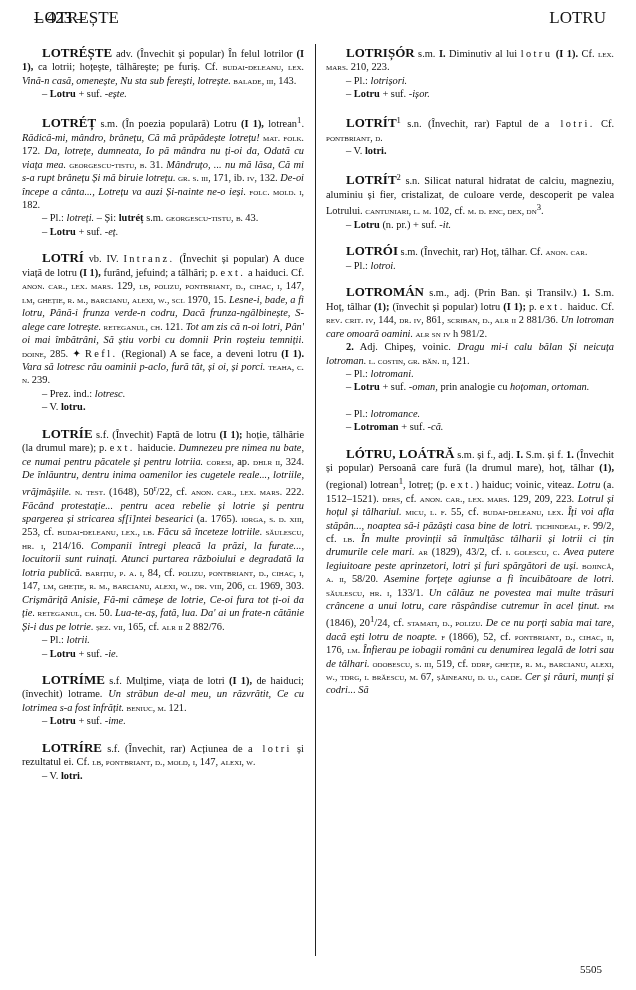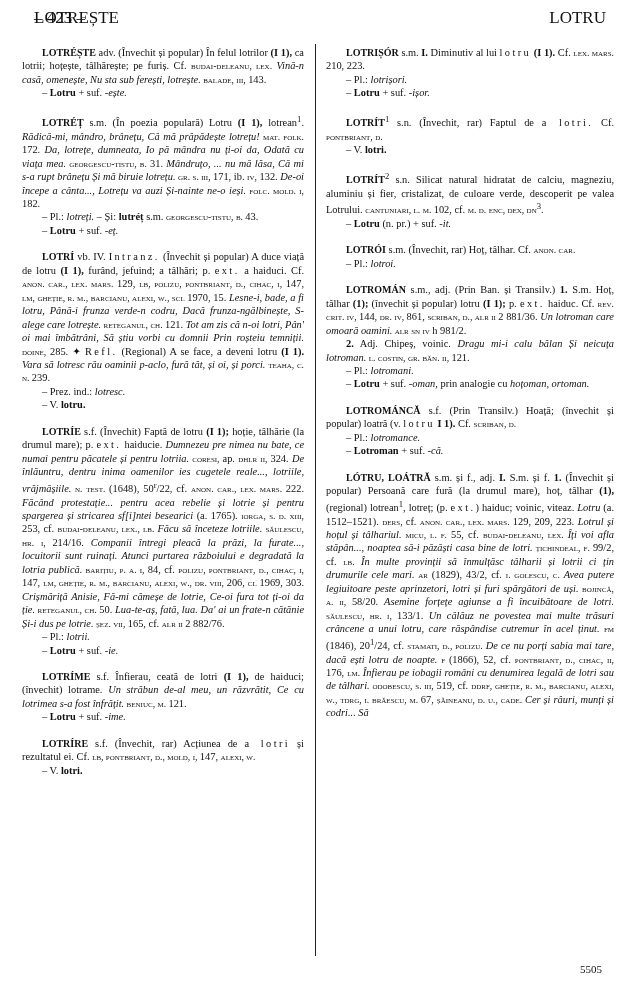--- a/index.html
+++ b/index.html
@@ -11,21 +11,21 @@
   .hdr .c { position:absolute; left:0; right:0; top:0; text-align:left; }
   .hdr .r { position:absolute; right:0; top:0; }
   .col { position:absolute; top:46px; font-size:10.4px; line-height:13.45px;
          text-align:justify; hyphens:manual; }
   .col.left { left:22px; width:282px; }
   .col.right { left:326px; width:288px; }
   .divider { position:absolute; left:315px; top:44px; width:1px; height:912px; background:#222; }
   .entry { margin-bottom:13px; }
   .entry p { margin:0; text-indent:20px; }
   .entry p.sub { text-indent:20px; }
-  .hw { font-weight:bold; font-size:10px; }
+  .hw { font-weight:bold; font-size:13px; }
   b { font-weight:bold; }
   i { font-style:italic; }
   .sc { font-variant:small-caps; font-size:9.6px; }
   .sp { letter-spacing:2.4px; }
   .footer { position:absolute; right:34px; top:963px; font-size:11px; }
 </style>
 </head>
 <body>
 
 <div class="hdr">
@@ -55,21 +55,21 @@
     <p><span>– V. </span><b>lotru.</b></p>
   </div>
 
   <div class="entry">
     <p><span class="hw">LOTRÍE</span><span> s.f. (Învechit) Faptă de lotru </span><b>(I 1);</b><span> hoție, tâlhărie (la drumul mare); p. </span><span class="sp">ext.</span><span> haiducie. </span><i>Dumnezeu pre nimea nu bate, ce numai pentru păcatele și pentru lotriia.</i><span class="sc"> coresi, </span><span>ap. </span><span class="sc">dhlr ii, </span><span>324. </span><i>De înlăuntru, dentru inima oamenilor ies cugetele reale..., lotriile, vrăjmășiile.</i><span class="sc"> n. test. </span><span>(1648), 50</span><sup>r</sup><span>/22, cf. </span><span class="sc">anon. car., lex. mars. </span><span>222. </span><i>Făcând protestație... pentru acea rebelie și lotrie și pentru spargerea și stricarea sf[i]ntei besearici</i><span> (a. 1765). </span><span class="sc">iorga, s. d. xiii, </span><span>253, cf. </span><span class="sc">budai-deleanu, lex., lb. </span><i>Făcu să înceteze lotriile.</i><span class="sc"> săulescu, hr. i, </span><span>214/16. </span><i>Companii întregi pleacă la prăzi, la furate..., locuitorii sunt ruinați. Atunci purtarea războiului e degradată la lotria publică.</i><span class="sc"> barițiu, p. a. i, </span><span>84, cf. </span><span class="sc">polizu, pontbriant, d., cihac, i, </span><span>147, </span><span class="sc">lm, gheție, r. m., barcianu, alexi, w., dr. viii, </span><span>206, </span><span class="sc">cl </span><span>1969, 303. </span><i>Crișmăriță Anisie, Fă-mi cămeșe de lotrie, Ce-oi fura tot ți-oi da ție.</i><span class="sc"> reteganul, ch. </span><span>50. </span><i>Lua-te-aș, fată, lua. Da' ai un frate-n cătănie Și-i dus pe lotrie.</i><span class="sc"> șez. vii, </span><span>165, cf. </span><span class="sc">alr ii </span><span>2 882/76.</span></p>
     <p><span>– Pl.: </span><i>lotrii.</i></p>
     <p><span>– </span><b>Lotru</b><span> + suf. </span><i>-ie.</i></p>
   </div>
 
   <div class="entry">
-    <p><span class="hw">LOTRÍME</span><span> s.f. Înfierau, ceată de lotri </span><b>(I 1),</b><span> de haiduci; (învechit) lotrame. </span><i>Un străbun de-al meu, un răzvrătit, Ce cu lotrimea s-a fost înfrățit.</i><span class="sc"> beniuc, m. </span><span>121.</span></p>
+    <p><span class="hw">LOTRÍME</span><span> s.f. Mulțime, viața de lotri </span><b>(I 1),</b><span> de haiduci; (învechit) lotrame. </span><i>Un străbun de-al meu, un răzvrătit, Ce cu lotrimea s-a fost înfrățit.</i><span class="sc"> beniuc, m. </span><span>121.</span></p>
     <p><span>– </span><b>Lotru</b><span> + suf. </span><i>-ime.</i></p>
   </div>
 
   <div class="entry">
     <p><span class="hw">LOTRÍRE</span><span> s.f. (Învechit, rar) Acțiunea de </span><span class="sp">a lotri</span><span> și rezultatul ei. Cf. </span><span class="sc">lb, pontbriant, d., mold, i, </span><span>147, </span><span class="sc">alexi, w.</span></p>
     <p><span>– V. </span><b>lotri.</b></p>
   </div>
 </div>
 
 <div class="col right">
@@ -96,21 +96,20 @@
   </div>
 
   <div class="entry">
     <p><span class="hw">LOTROMÁN</span><span> s.m., adj. (Prin Ban. și Transilv.) </span><b>1.</b><span> S.m. Hoț, tâlhar </span><b>(1);</b><span> (învechit și popular) lotru </span><b>(I 1);</b><span> p. </span><span class="sp">ext.</span><span> haiduc. Cf. </span><span class="sc">rev. crit. iv, </span><span>144, </span><span class="sc">dr. iv, </span><span>861, </span><span class="sc">scriban, d., alr ii </span><span>2 881/36. </span><i>Un lotroman care omoară oamini.</i><span class="sc"> alr sn iv </span><span>h 981/2.</span></p>
     <p class="sub"><b>2.</b><span> Adj. Chipeș, voinic. </span><i>Dragu mi-i calu bălan Și neicuța lotroman.</i><span class="sc"> l. costin, gr. băn. ii, </span><span>121.</span></p>
     <p><span>– Pl.: </span><i>lotromani.</i></p>
     <p><span>– </span><b>Lotru</b><span> + suf. </span><i>-oman,</i><span> prin analogie cu </span><i>hoțoman, ortoman.</i></p>
   </div>
 
   <div class="entry">
-    <p><span class="hw">LOTROMÁNCĂ</span><span> s.f. (Prin Transilv.) Hoață; (învechit și popular) loatră (v. </span><span class="sp">lotru</span><b> I 1).</b><span> Cf. </span><span class="sc">scriban, d.</span></p>
     <p><span>– Pl.: </span><i>lotromance.</i></p>
     <p><span>– </span><b>Lotroman</b><span> + suf. </span><i>-că.</i></p>
   </div>
 
   <div class="entry">
     <p><span class="hw">LÓTRU, LOÁTRĂ</span><span> s.m. și f., adj. </span><b>I.</b><span> S.m. și f. </span><b>1.</b><span> (Învechit și popular) Persoană care fură (la drumul mare), hoț, tâlhar </span><b>(1),</b><span> (regional) lotrean</span><sup>1</sup><span>, lotreț; (p. </span><span class="sp">ext.</span><span>) haiduc; voinic, viteaz. </span><i>Lotru</i><span> (a. 1512–1521). </span><span class="sc">ders, </span><span>cf. </span><span class="sc">anon. car., lex. mars. </span><span>129, 209, 223. </span><i>Lotrul și hoțul și tâlhariul.</i><span class="sc"> micu, l. f. </span><span>55, cf. </span><span class="sc">budai-deleanu, lex. </span><i>Îți voi afla stăpân..., noaptea să-i păzăști casa bine de lotri.</i><span class="sc"> țichindeal, f. </span><span>99/2, cf. </span><span class="sc">lb. </span><i>În multe provinții să înmulțăsc tâlharii și lotrii ci țin drumurile cele mari.</i><span class="sc"> ar </span><span>(1829), 43/2, cf. </span><span class="sc">i. golescu, c. </span><i>Avea putere legiuitoare peste aprinzetori, lotri și furi spărgători de uși.</i><span class="sc"> bojincă, a. ii, </span><span>58/20. </span><i>Asemine forțețe agiunse a fi încuibătoare de lotri.</i><span class="sc"> săulescu, hr. i, </span><span>133/1. </span><i>Un călăuz ne povestea mai multe trăsuri crâncene a unui lotru, care răspândise cutremur în acel ținut.</i><span class="sc"> fm </span><span>(1846), 20</span><sup>1</sup><span>/24, cf. </span><span class="sc">stamati, d., polizu. </span><i>De ce nu porți sabia mai tare, dacă ești lotru de noapte.</i><span class="sc"> f </span><span>(1866), 52, cf. </span><span class="sc">pontbriant, d., cihac, ii, </span><span>176, </span><span class="sc">lm. </span><i>Înfierau pe iobagii români cu denumirea legală de lotri sau de tâlhari.</i><span class="sc"> odobescu, s. iii, </span><span>519, cf. </span><span class="sc">ddrf, gheție, r. m., barcianu, alexi, w., tdrg, i. brăescu, m. </span><span>67, </span><span class="sc">șăineanu, d. u., cade. </span><i>Cer și râuri, munți și codri... Să</i></p>
   </div>
 </div>
 
 <div class="footer">5505</div>

